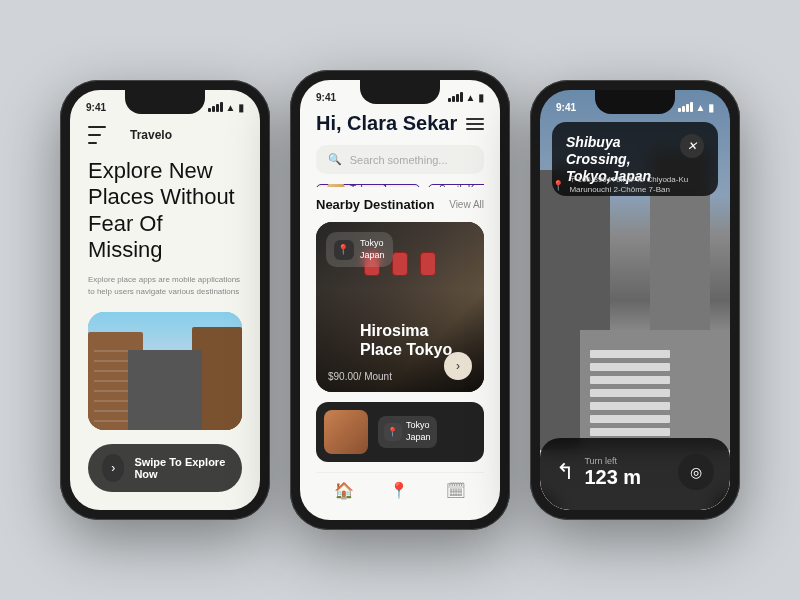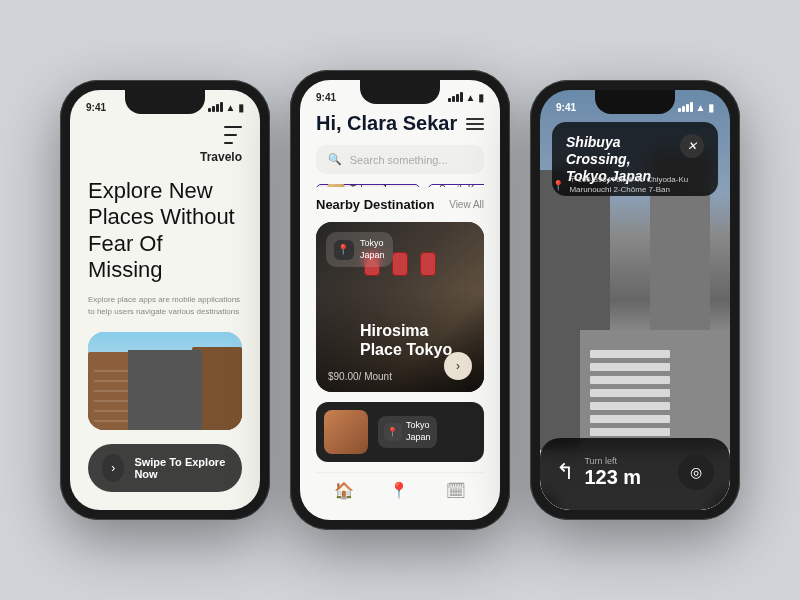--- a/index.html
+++ b/index.html
@@ -70,24 +70,23 @@
     }
     .phone1 .status-bar { color: #222; }
     .phone1-content {
       padding: 36px 18px 18px;
       height: 100%;
       display: flex;
       flex-direction: column;
     }
     .app-logo {
       display: flex;
-      align-items: flex-end;
-      gap: 6px;
+      align-items: center;
+      gap: 24px;
       margin-bottom: 14px;
-      flex-direction: column;
     }
     .logo-icon {
       width: 18px;
       height: 18px;
       display: flex;
       flex-direction: column;
       justify-content: space-between;
       gap: 2px;
     }
     .logo-bar {

